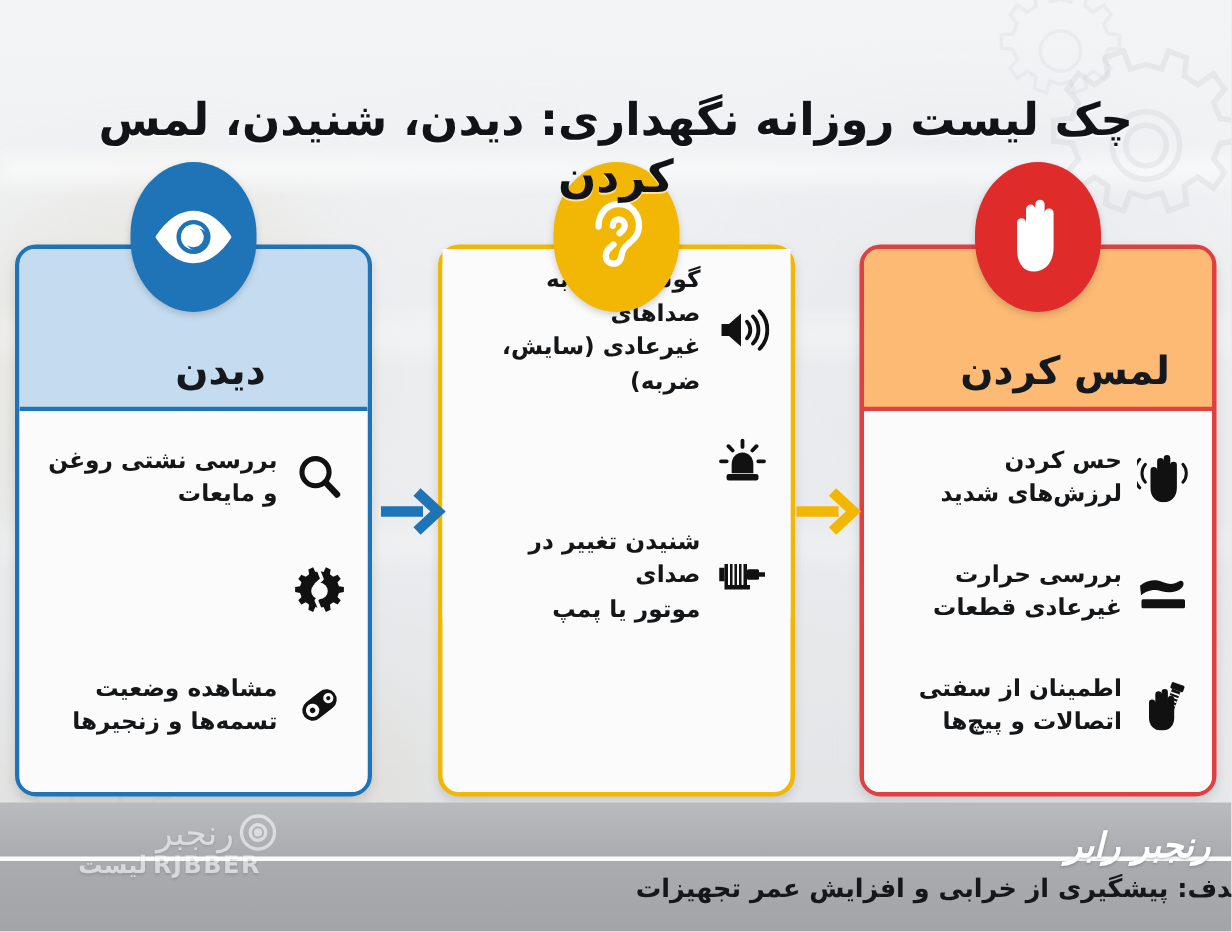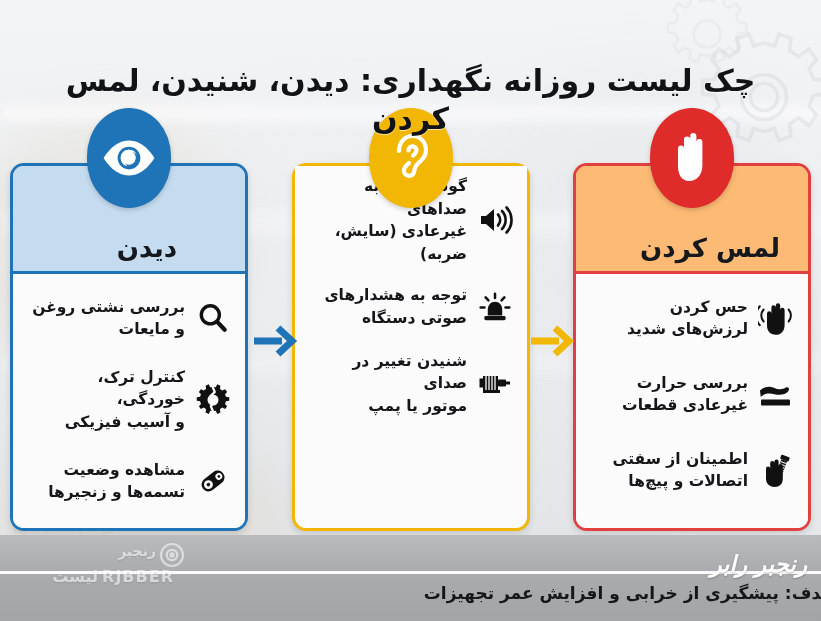--- a/index.html
+++ b/index.html
@@ -270,22 +270,22 @@
     left: 34px;
     z-index: 4;
     width: 150px;
     height: 62px;
     opacity: .55;
   }
   .logo-fa {
     position: absolute;
     top: 2px;
     right: 28px;
-    font-size: 14px;
-    font-weight: bold;
+    font-size: 23px;
+    font-weight: normal;
     color: #ffffff;
     text-shadow: 0 1px 2px rgba(0,0,0,.22);
   }
   .logo-lat {
     position: absolute;
     top: 26px;
     right: 10px;
     font-size: 16px;
     font-weight: bold;
     letter-spacing: 1px;
@@ -380,22 +380,20 @@
         </div>
 
         <div class="item">
           <span class="item-icon">
             <svg width="34" height="34" viewBox="0 0 32 32">
               <path d="M16 3.5l2.6.6 1.4-3 3 1.4-.5 3 2.1 1.6 2.8-1.3 1.9 2.6-2 2.1.9 2.5 3.1.5v3.2l-3.1.5-.9 2.5 2 2.1-1.9 2.6-2.8-1.3-2.1 1.6.5 3-3 1.4-1.4-3-2.6.6-2.6-.6-1.4 3-3-1.4.5-3-2.1-1.6-2.8 1.3-1.9-2.6 2-2.1-.9-2.5-3.1-.5v-3.2l3.1-.5.9-2.5-2-2.1 1.9-2.6 2.8 1.3 2.1-1.6-.5-3 3-1.4 1.4 3z" fill="#111"></path>
               <circle cx="16" cy="16" r="5.2" fill="#fbfbfb"></circle>
               <path d="M15 2 L17.6 8.5 L13.8 12 L18 16.5 L14 22 L17 29" stroke="#fbfbfb" stroke-width="2.2" fill="none" stroke-linejoin="round"></path>
             </svg>
           </span>
-          <span class="item-text">کنترل ترک، خوردگی،
-و آسیب فیزیکی</span>
         </div>
 
         <div class="item">
           <span class="item-icon">
             <svg width="34" height="34" viewBox="0 0 32 32">
               <g transform="rotate(-38 16 16)">
                 <rect x="4" y="9.5" width="24" height="13" rx="6.5" fill="#111"></rect>
                 <circle cx="10.5" cy="16" r="4.2" fill="#fbfbfb"></circle>
                 <circle cx="10.5" cy="16" r="1.7" fill="#111"></circle>
                 <circle cx="23" cy="16" r="3.2" fill="#fbfbfb"></circle>
@@ -433,22 +431,20 @@
         </div>
 
         <div class="item">
           <span class="item-icon">
             <svg width="34" height="34" viewBox="0 0 32 32">
               <path d="M16 11c4 0 6.8 3.2 6.8 7.4V24H9.2v-5.6C9.2 14.2 12 11 16 11z" fill="#111"></path>
               <rect x="6" y="24.5" width="20" height="4" rx="1.4" fill="#111"></rect>
               <path d="M16 3.5v4M7.2 7l2.6 2.7M24.8 7l-2.6 2.7M2.5 16.5h3.6M29.5 16.5h-3.6" stroke="#111" stroke-width="2.4" stroke-linecap="round"></path>
             </svg>
           </span>
-          <span class="item-text">توجه به هشدارهای
-صوتی دستگاه</span>
         </div>
 
         <div class="item">
           <span class="item-icon">
             <svg width="36" height="32" viewBox="0 0 36 32">
               <rect x="6" y="9" width="15" height="14" fill="#111"></rect>
               <rect x="2.5" y="11.5" width="3.5" height="9" fill="#111"></rect>
               <rect x="21" y="12.5" width="8" height="7" rx="1" fill="#111"></rect>
               <rect x="29" y="14.5" width="4" height="3" fill="#111"></rect>
               <rect x="6" y="23" width="17" height="3" fill="#111"></rect>

